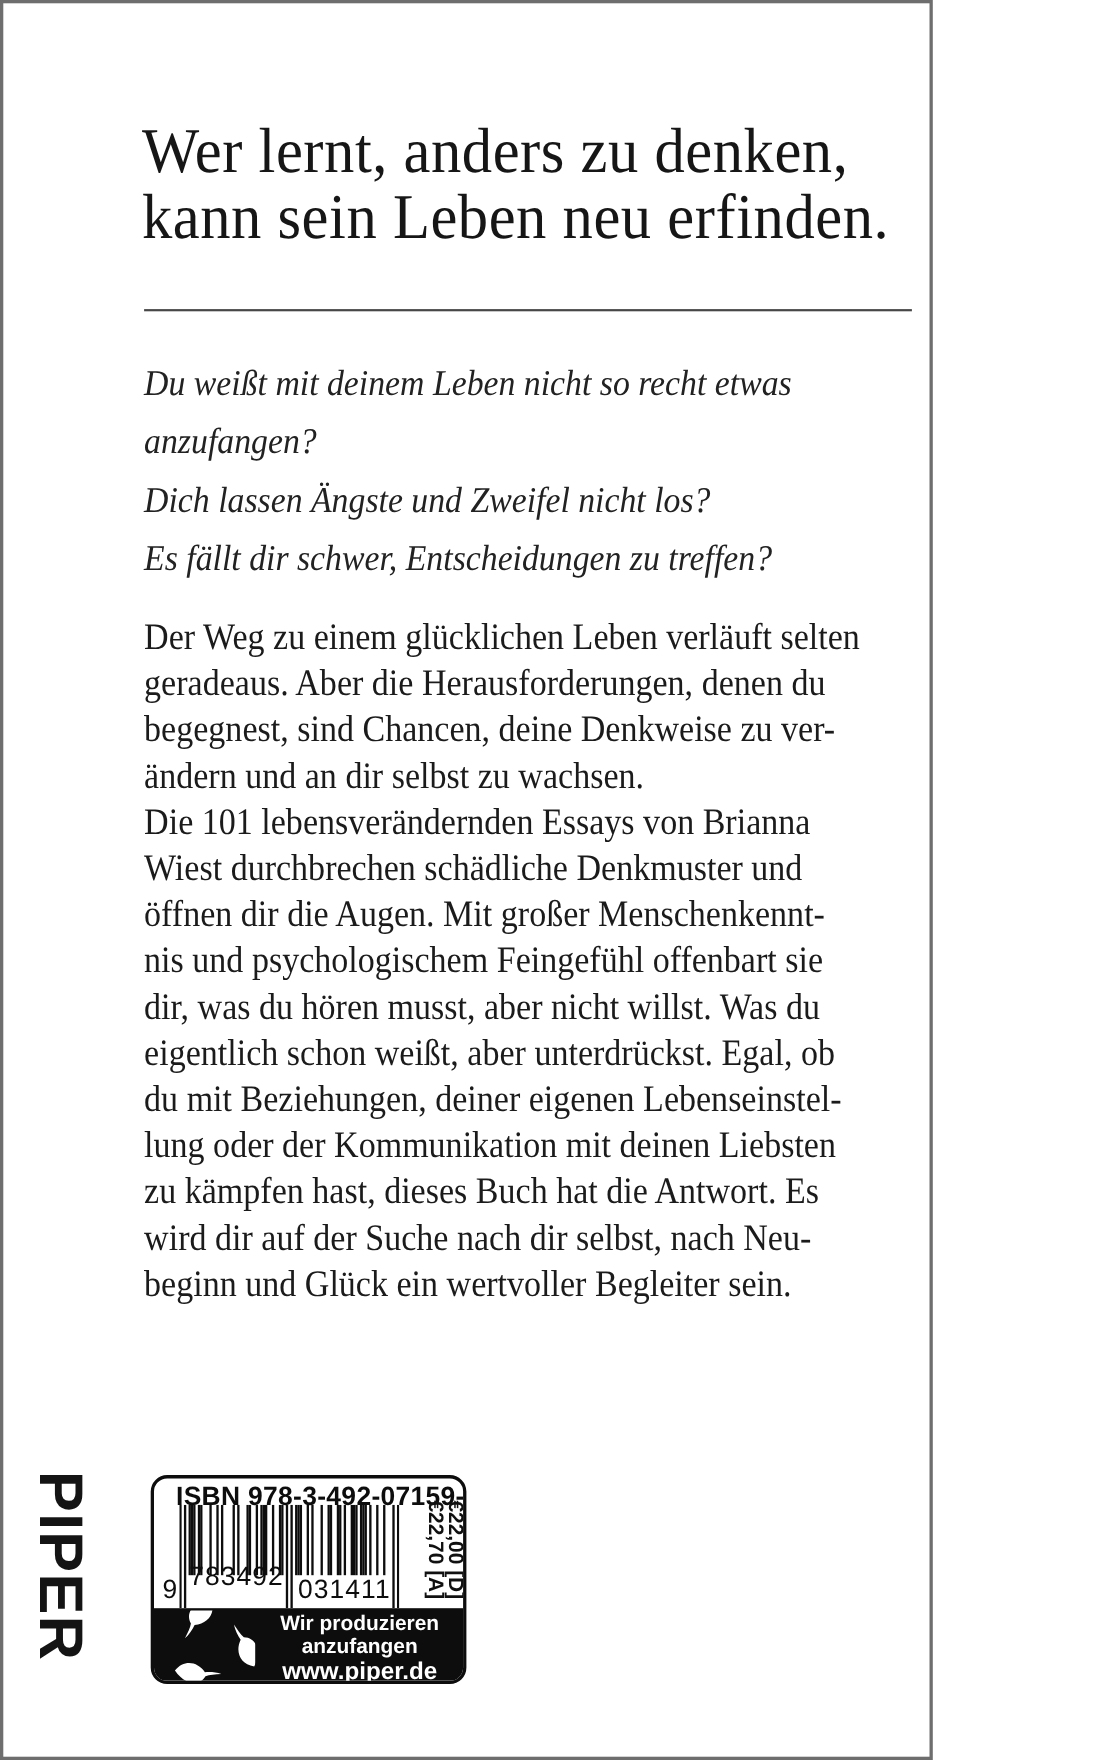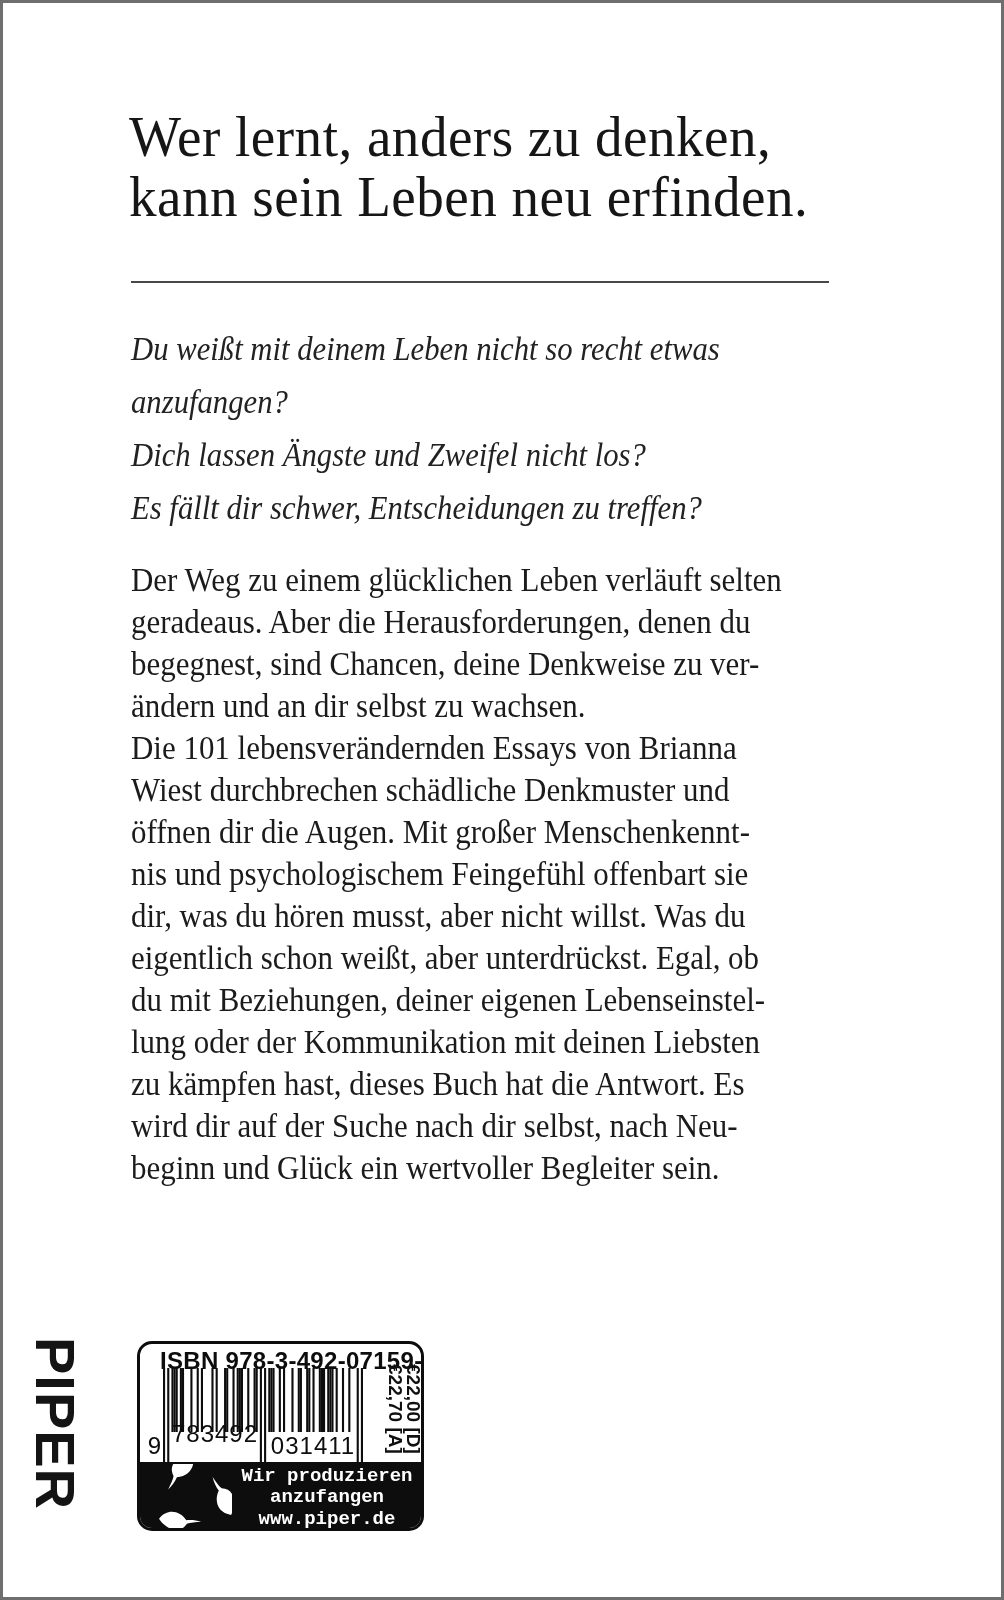--- a/index.html
+++ b/index.html
@@ -1,18 +1,18 @@
 <!DOCTYPE html>
 <html><head>
 <meta charset="utf-8">
 <style>
   html,body{margin:0;padding:0;background:#fff;}
   .page{
     position:relative;
-    width:1004px;height:1600px;
+    width:848px;height:1600px;
     box-sizing:border-box;
     background:#ffffff;
     border:3px solid #6e6e6e;
     overflow:hidden;
     font-family:"Liberation Serif", serif;
     color:#1a1a1a;
   }
   .headline{
     position:absolute;left:126px;top:104px;width:760px;
     font-size:58px;line-height:60px;font-weight:400;
@@ -69,23 +69,23 @@
     white-space:nowrap;color:#101010;
   }
   .price{display:block;}
   .sustain-box{
     position:absolute;left:0;right:0;bottom:0;height:66px;
     background:#0d0d0d;color:#fff;
   }
   .leaf-icon{position:absolute;left:16px;top:2px;}
   .sustain-text{
     position:absolute;left:96px;top:4px;width:182px;text-align:center;
-    font-weight:700;font-size:19px;line-height:21px;font-family:Liberation Mono, monospace;
-  }
-  .sustain-url{font-size:19px;line-height:20px;margin-top:1px;}
+    font-weight:700;font-size:19px;line-height:21px;
+  }
+  .sustain-url{font-size:22px;line-height:20px;margin-top:1px;}
 </style>
 </head>
 <body>
 
 <div class="page">
 
   <div class="headline">Wer lernt, anders zu denken,
 kann sein Leben neu erfinden.</div>
 
   <div class="rule"></div>

